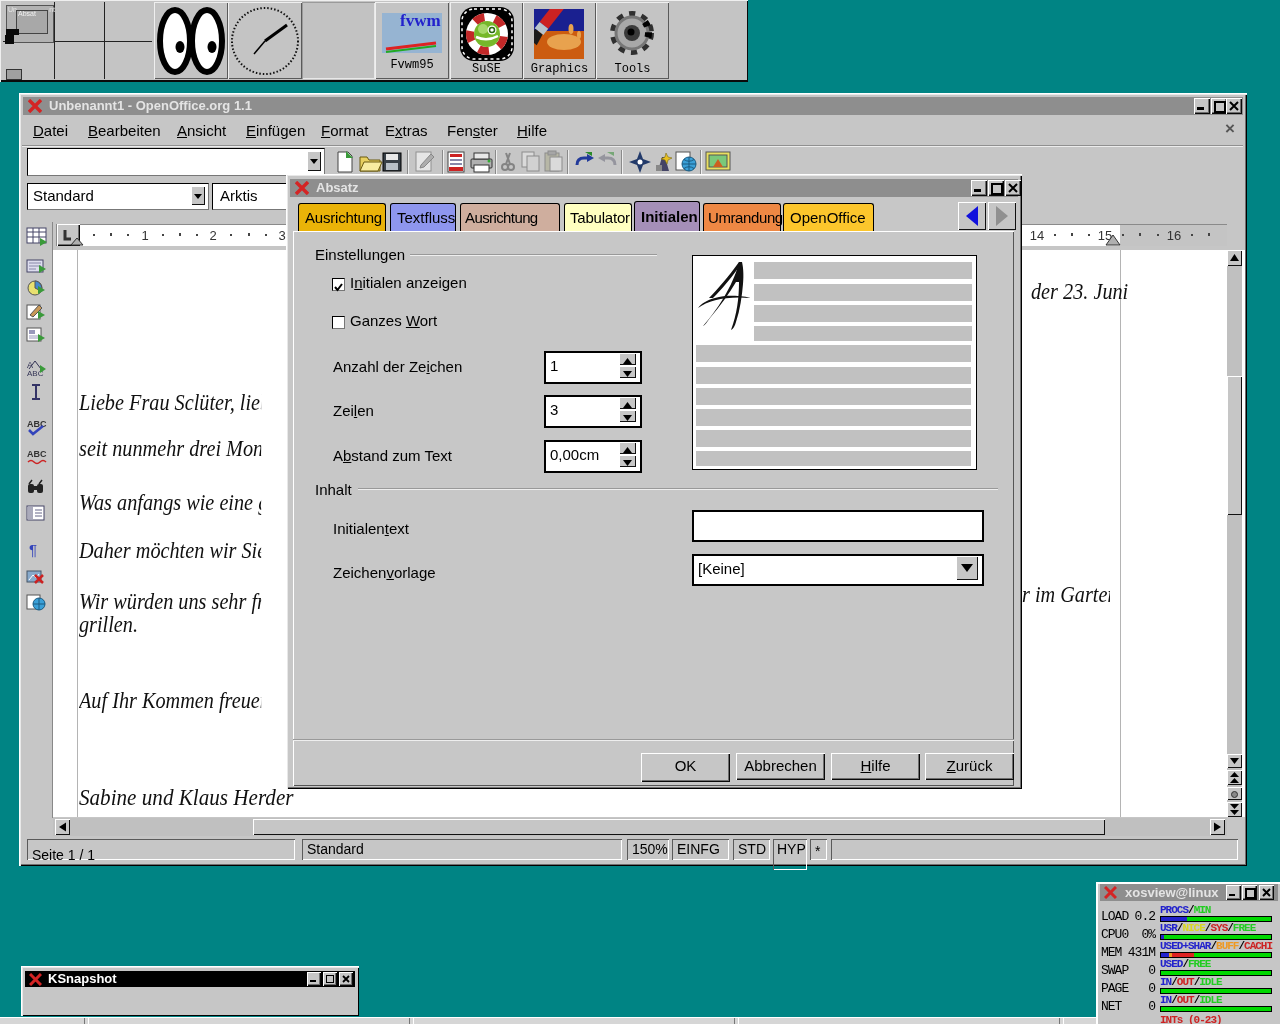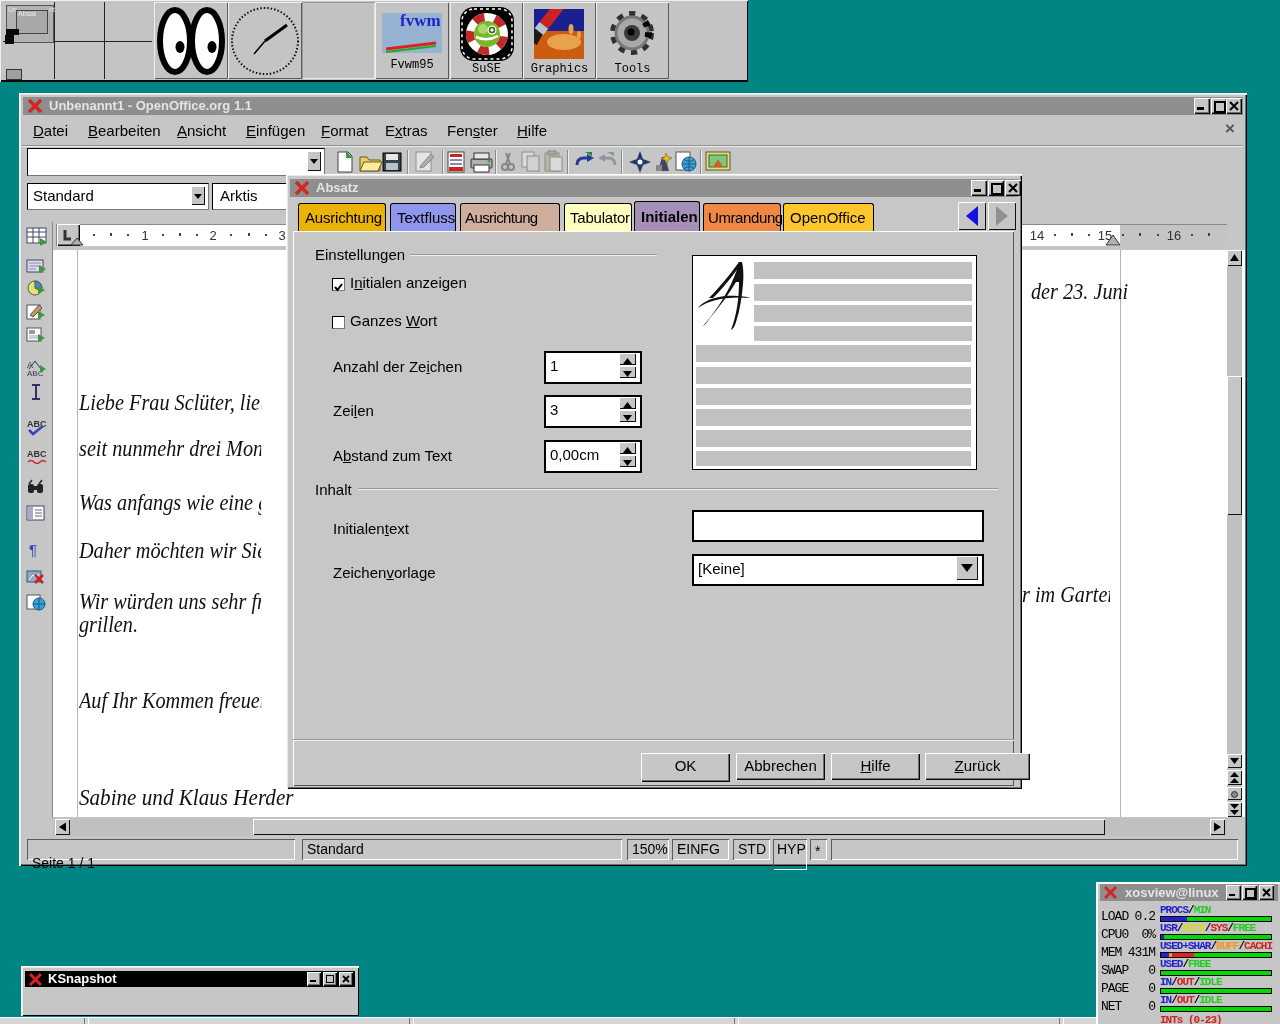--- a/index.html
+++ b/index.html
@@ -433,21 +433,21 @@
           <path d="M4 8 L11 3.5 L11 12.5 Z" fill="#000"></path>
         </svg></div>
    <div class="abs tbtn g" style="left:200px;top:1px;width:852px;height:16px;"></div>
    <div class="abs tbtn g" style="left:1157px;top:1px;width:15px;height:16px;"><svg width="15" height="16">
           <path d="M11 8 L4 3.5 L4 12.5 Z" fill="#000"></path>
         </svg></div>
  </div>
 
  <div class="abs" style="left:0;top:743px;width:1228px;height:27px;font-size:14px;">
    <div class="abs sk" style="left:8px;top:3px;width:268px;height:21px;">
-        <span class="abs" style="left:5px;top:16px;">Seite 1 / 1</span>
+        <span class="abs" style="left:5px;top:8px;">Seite 1 / 1</span>
       </div>
    <div class="abs sk" style="left:283px;top:3px;width:320px;height:21px;">
         <span class="abs" style="left:5px;top:2px;">Standard</span>
       </div>
    <div class="abs sk" style="left:608px;top:3px;width:42px;height:21px;">
         <span class="abs" style="left:5px;top:2px;">150%</span>
       </div>
    <div class="abs sk" style="left:653px;top:3px;width:57px;height:21px;">
         <span class="abs" style="left:5px;top:2px;">EINFG</span>
       </div>
@@ -590,21 +590,21 @@
    <div class="abs" style="left:7px;top:566px;width:721px;height:1px;background:#eee;"></div>
    <div class="abs btn" style="left:355px;top:579px;width:89px;height:29px;text-align:center;">
         <span class="abs" style="left:0;right:0;top:4px;">OK</span>
       </div>
    <div class="abs btn" style="left:450px;top:579px;width:89px;height:27px;text-align:center;">
         <span class="abs" style="left:0;right:0;top:4px;text-align:center;">Abbrechen</span>
       </div>
    <div class="abs btn" style="left:545px;top:579px;width:89px;height:27px;text-align:center;">
         <span class="abs" style="left:0;right:0;top:4px;"><u>H</u>ilfe</span>
       </div>
-   <div class="abs btn" style="left:639px;top:579px;width:105px;height:27px;text-align:center;">
+   <div class="abs btn" style="left:639px;top:579px;width:89px;height:27px;text-align:center;">
         <span class="abs" style="left:0;right:0;top:4px;"><u>Z</u>urück</span>
       </div>
  </div>
 </div>
 
 <div class="abs" id="ksnap" style="left:21px;top:966px;width:338px;height:50px;background:#c6c6c6;box-shadow:inset 1px 1px 0 #fff,inset 2px 2px 0 #e8e8e8,inset -1px -1px 0 #000;">
  <div class="abs" style="left:4px;top:5px;width:330px;height:16px;background:#000;color:#fff;font-weight:bold;font-size:13px;">
    <svg class="abs" style="left:4px;top:2px;" width="13" height="13">
         <path d="M1 1 L12 12 M12 1 L1 12" stroke="#d42424" stroke-width="3"></path>
       </svg>

